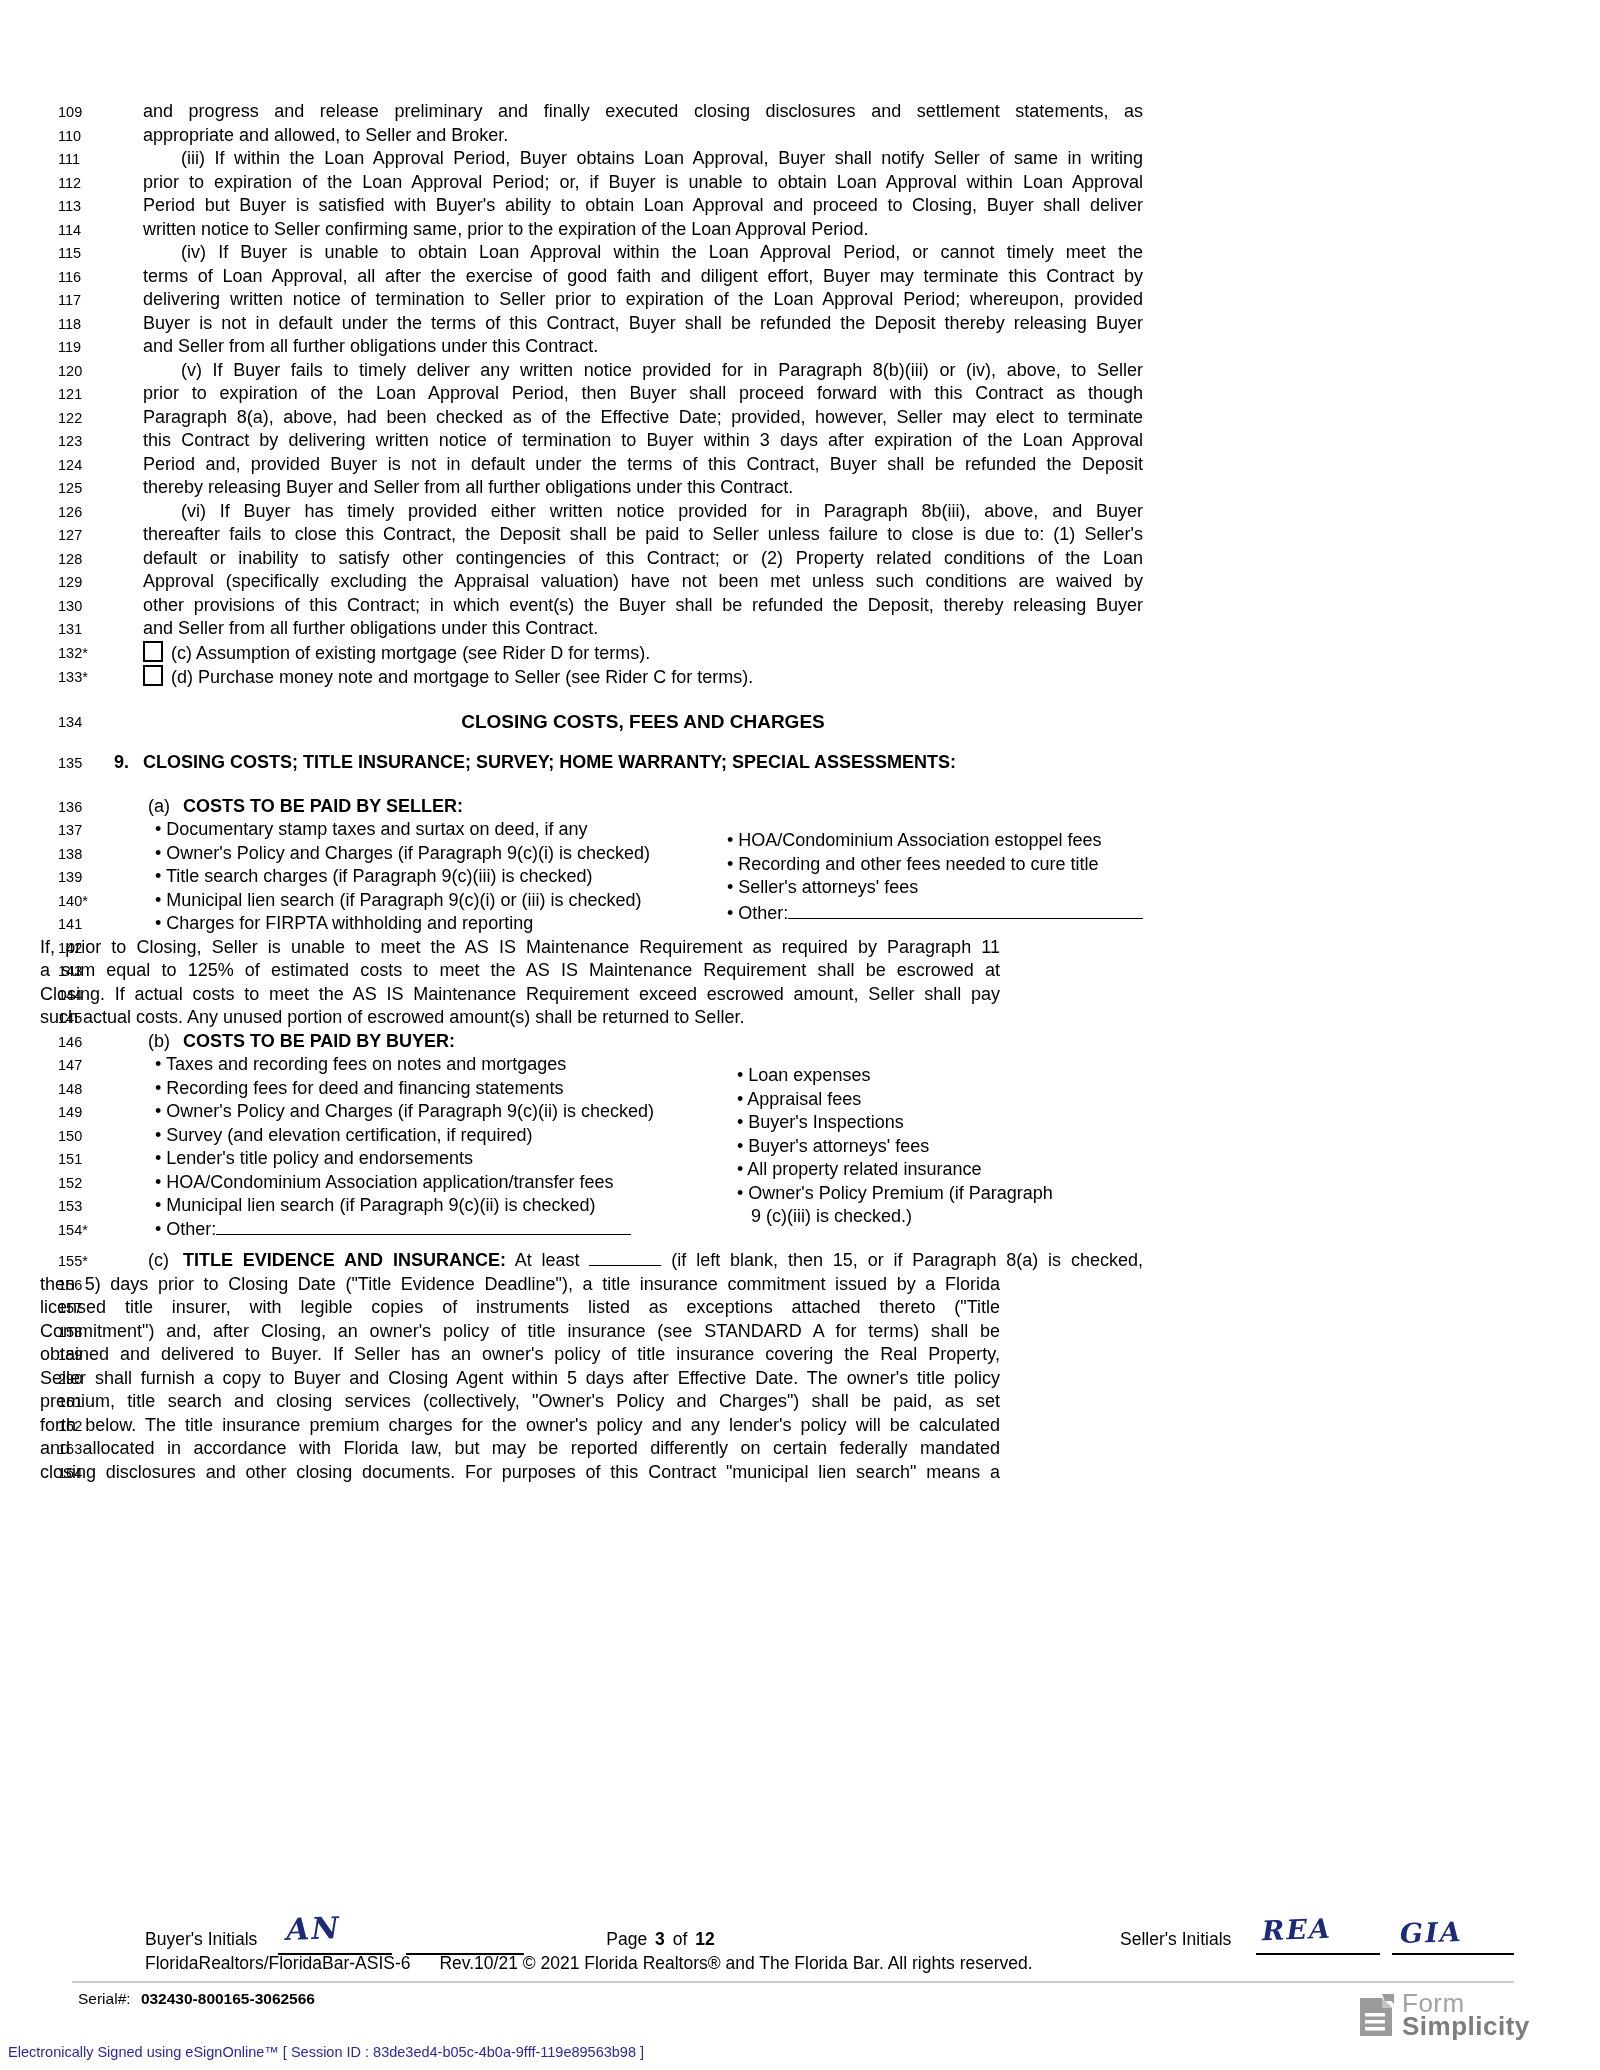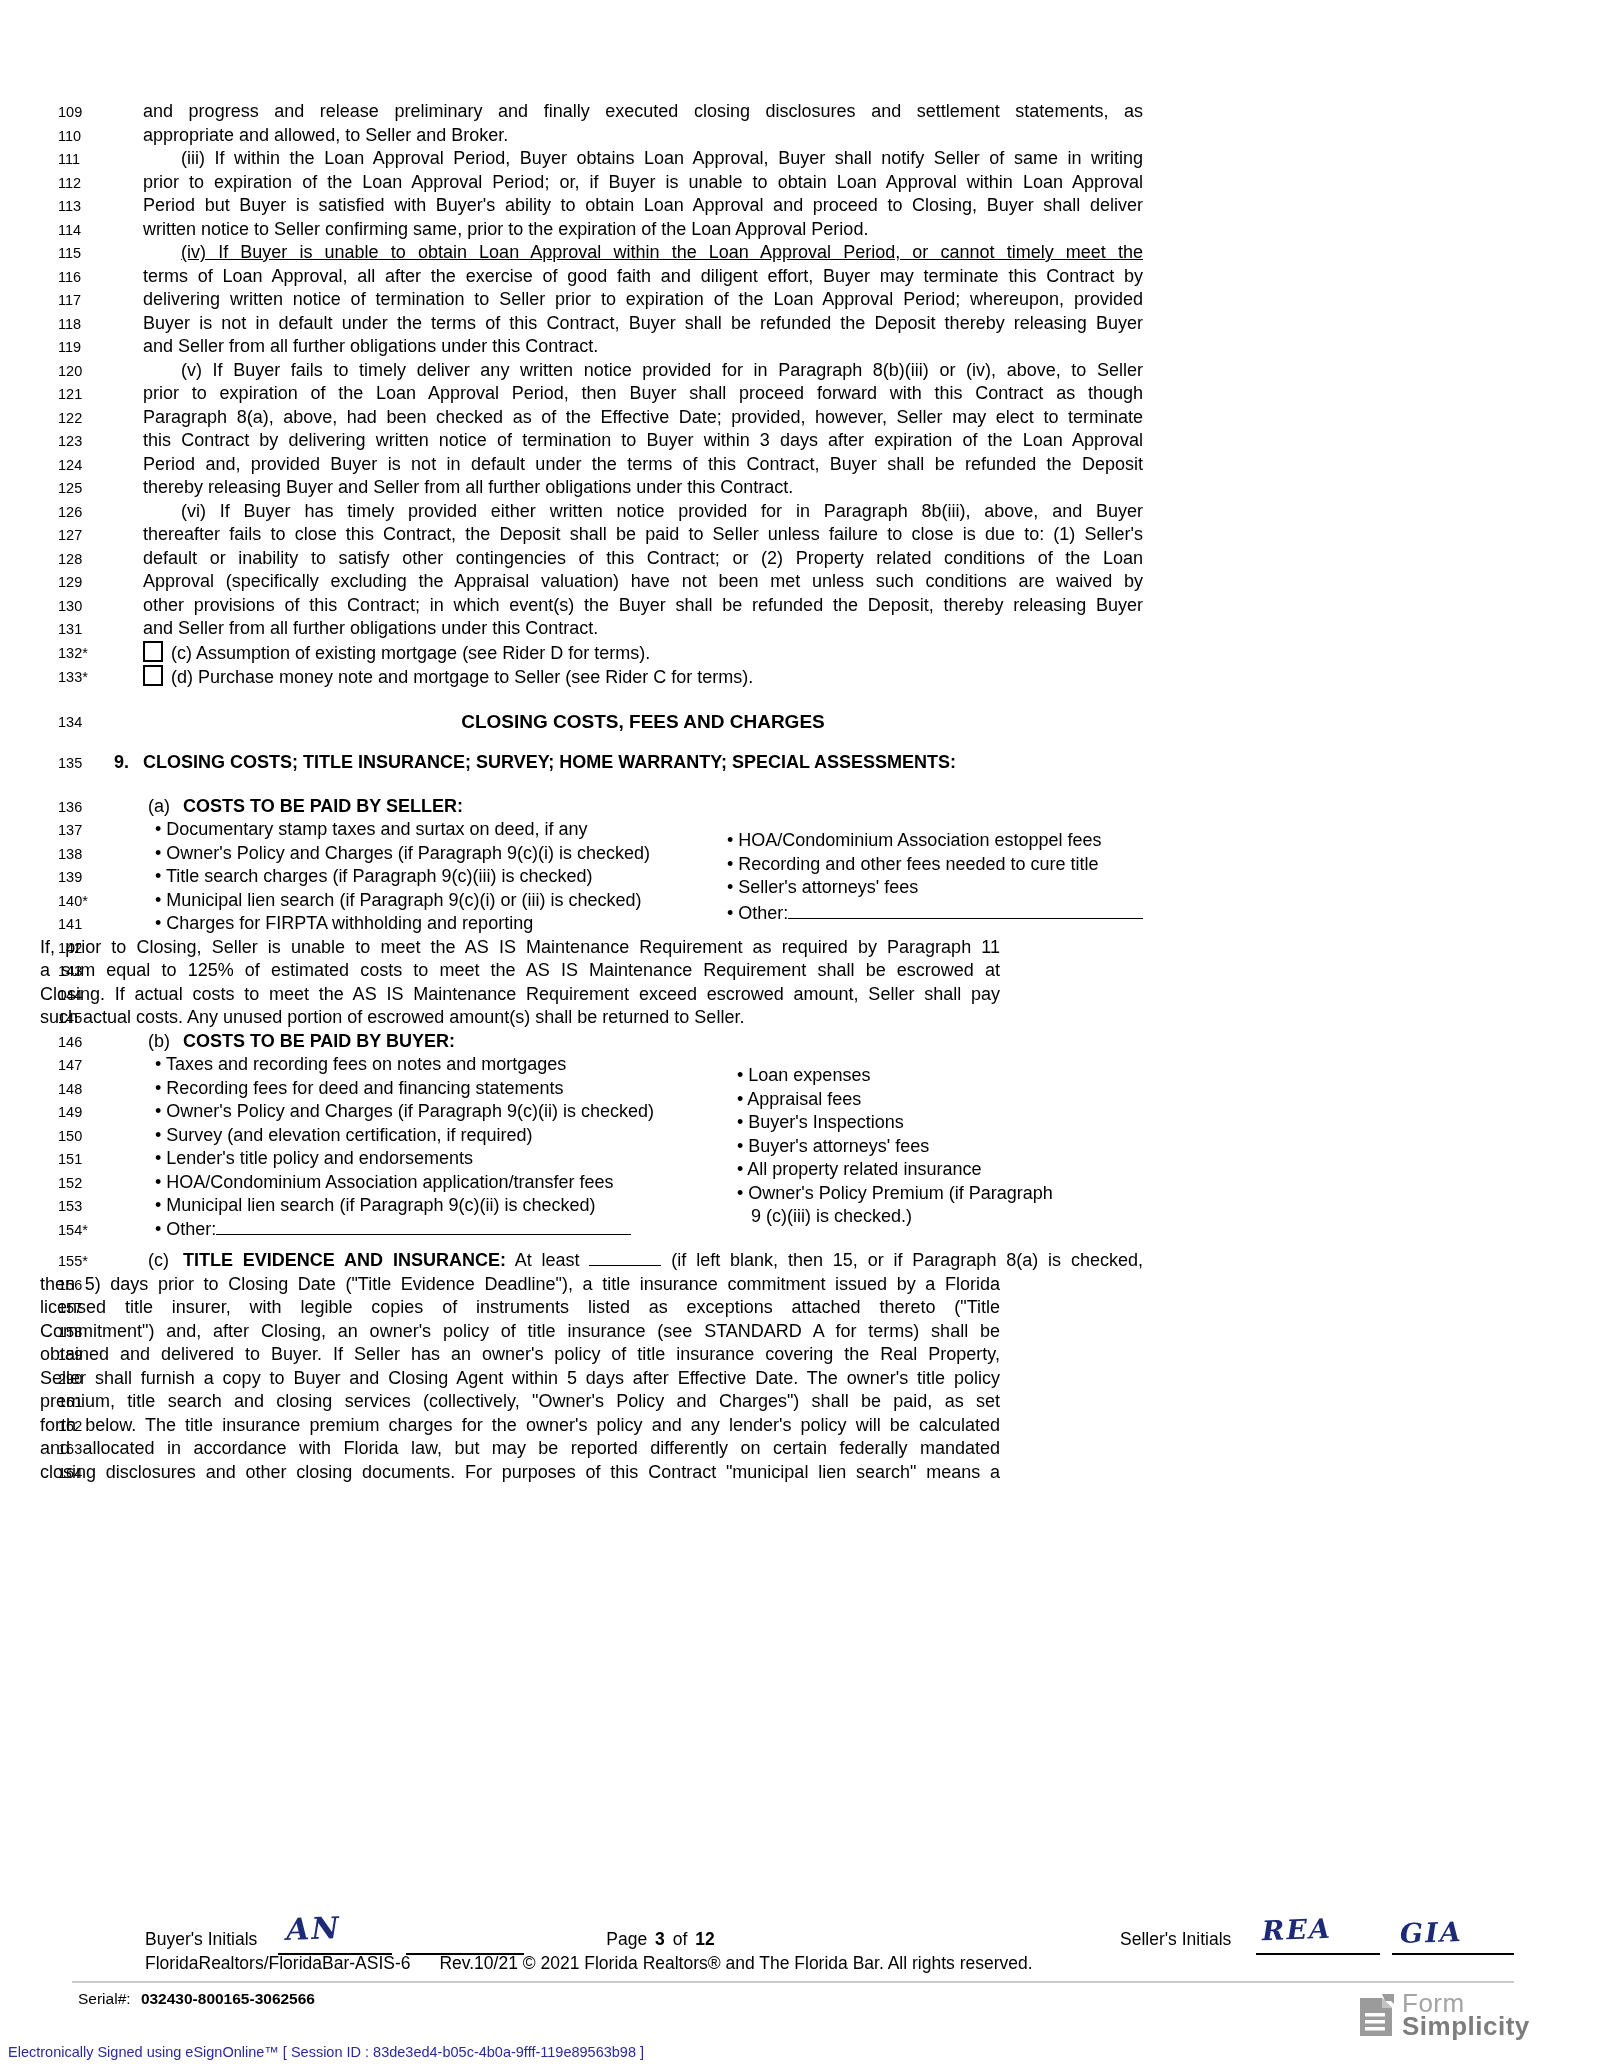--- a/index.html
+++ b/index.html
@@ -60,21 +60,21 @@
       <div class="row">
         <span class="lnum">113</span>
         <div class="lcontent just"><span>Period but Buyer is satisfied with Buyer's ability to obtain Loan Approval and proceed to Closing, Buyer shall deliver</span></div>
       </div>
       <div class="row">
         <span class="lnum">114</span>
         <div class="lcontent"><span>written notice to Seller confirming same, prior to the expiration of the Loan Approval Period.</span></div>
       </div>
       <div class="row">
         <span class="lnum">115</span>
-        <div class="lcontent just" style="text-indent: 38px; text-decoration: underline;"><span>(iv) If Buyer is unable to obtain Loan Approval within the Loan Approval Period, or cannot timely meet the</span></div>
+        <div class="lcontent just" style="text-indent: 38px;"><span>(iv) If Buyer is unable to obtain Loan Approval within the Loan Approval Period, or cannot timely meet the</span></div>
       </div>
       <div class="row">
         <span class="lnum">116</span>
         <div class="lcontent just"><span>terms of Loan Approval, all after the exercise of good faith and diligent effort, Buyer may terminate this Contract by</span></div>
       </div>
       <div class="row">
         <span class="lnum">117</span>
         <div class="lcontent just"><span>delivering written notice of termination to Seller prior to expiration of the Loan Approval Period; whereupon, provided</span></div>
       </div>
       <div class="row">

